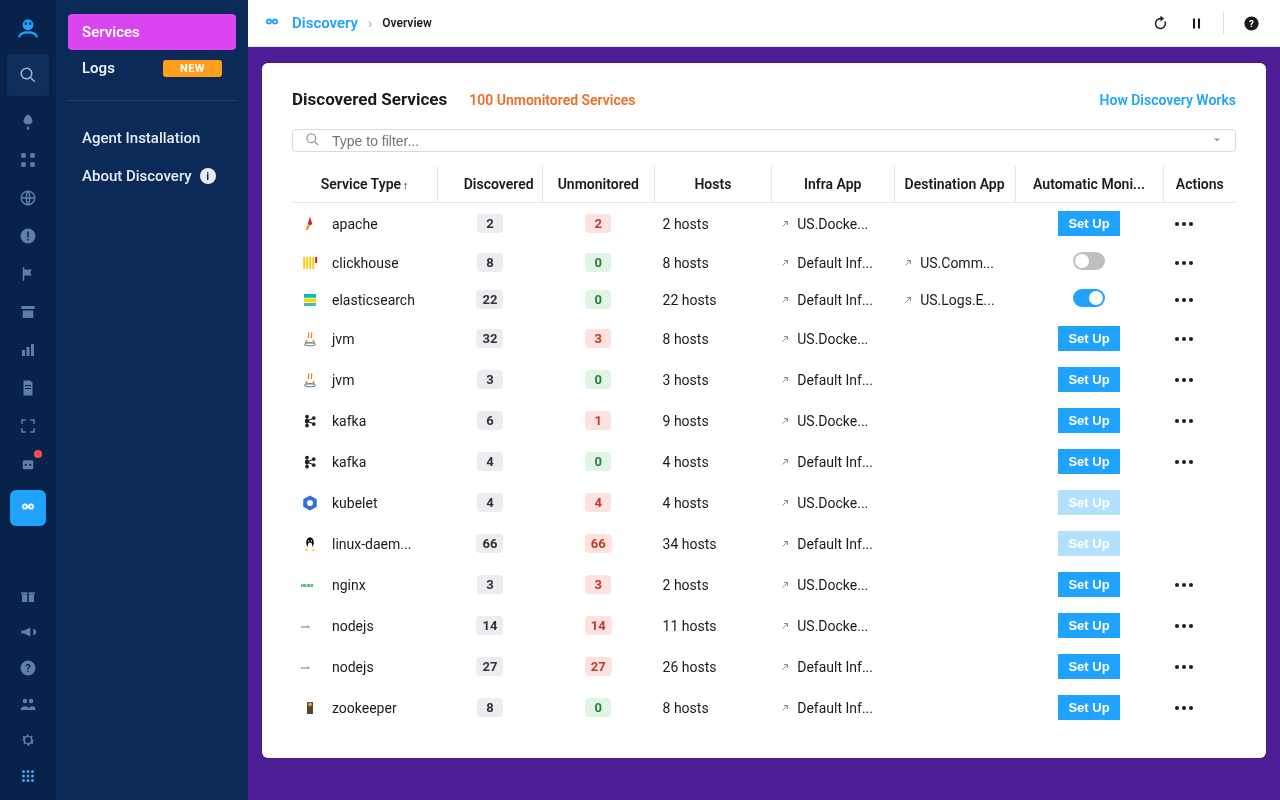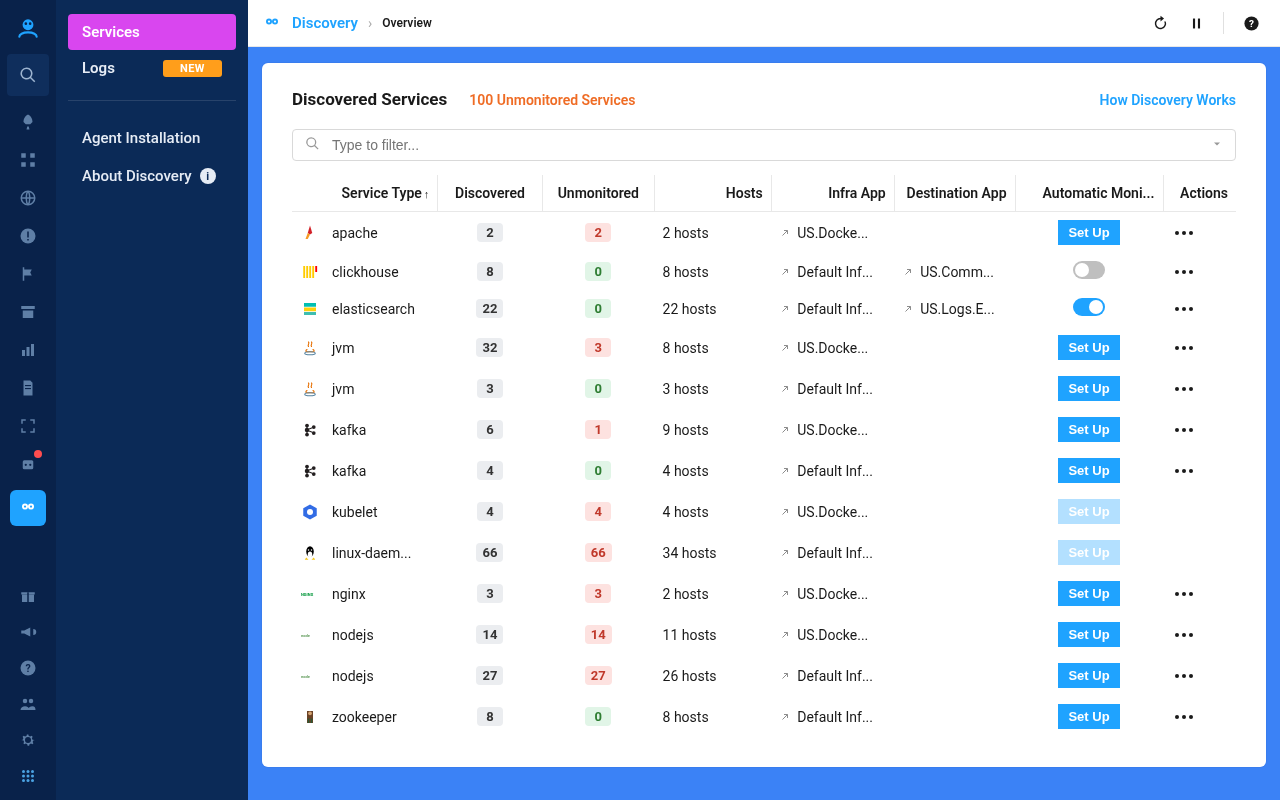--- a/index.html
+++ b/index.html
@@ -111,49 +111,49 @@
 .bc-icon svg { fill: #1fa3ff; }
 .bc-link { color: #1fa3ff; font-weight: 600; font-size: 15px; }
 .bc-sep { color: #aaa; }
 .bc-current { color: #1a1a1a; font-weight: 600; font-size: 12px; }
 .topbar-right { margin-left: auto; display: flex; align-items: center; gap: 18px; }
 .tb-icon { width: 18px; height: 18px; cursor: pointer; display: flex; align-items: center; justify-content: center; color: #1a1a1a; }
 .tb-icon svg { width: 17px; height: 17px; fill: currentColor; }
 .tb-divider { width: 1px; height: 22px; background: #e0e0e0; }
 
 .content {
-  flex: 1; background: #3b82f6; padding: 16px 14px;
+  flex: 1; background: #4c1d95; padding: 16px 14px;
   overflow: auto; min-height: 0;
 }
 .panel {
   background: #fff; border-radius: 6px; padding: 26px 30px 30px;
   box-shadow: 0 0 0 1px rgba(0,0,0,0.03);
 }
 .panel-header {
   display: flex; align-items: baseline; gap: 22px; margin-bottom: 20px;
 }
 .panel-title { font-size: 17px; font-weight: 700; color: #1a1a1a; }
 .panel-warn { color: #ef6c25; font-weight: 600; font-size: 14px; }
 .panel-link { margin-left: auto; color: #1fa3ff; font-weight: 600; font-size: 14px; cursor: pointer; }
 
 .filter-box {
-  height: 32px; border: 1px solid #d9d9d9; border-radius: 4px;
+  height: 23px; border: 1px solid #d9d9d9; border-radius: 4px;
   display: flex; align-items: center; padding: 0 12px;
   gap: 12px; color: #8c8c8c; margin-bottom: 14px;
 }
 .filter-box .f-icon svg { width: 15px; height: 15px; fill: #999; }
 .filter-box input {
   border: none; outline: none; flex: 1; font-size: 14px; color: #333;
   background: transparent;
 }
 .filter-box .chev svg { width: 12px; height: 12px; fill: #999; }
 
 table { width: 100%; border-collapse: collapse; table-layout: fixed; }
 th {
-  text-align: right; font-weight: 600; font-size: 14px; color: #1a1a1a;
+  text-align: center; font-weight: 600; font-size: 14px; color: #1a1a1a;
   padding: 10px 8px; border-bottom: 1px solid #e8e8e8;
   white-space: nowrap; overflow: hidden; text-overflow: ellipsis;
 }
 th .sort { font-size: 11px; margin-left: 2px; }
 th.sep { border-left: 1px solid #e8e8e8; }
 td {
   padding: 8px 8px; font-size: 14px; color: #1a1a1a;
   white-space: nowrap; overflow: hidden; text-overflow: ellipsis;
 }
 .svc-cell { display: flex; align-items: center; gap: 12px; }
@@ -426,21 +426,21 @@
             <col class="col-unm">
             <col class="col-hosts">
           <col class="col-infra">
             <col class="col-dest">
             <col class="col-auto">
             <col class="col-actions">
         </colgroup>
         <thead>
           <tr>
             <th><span>Service Type</span><span class="sort">↑</span></th>
-            <th class="sep" style="text-align:center">Discovered</th>
+            <th class="sep" style="text-align:right">Discovered</th>
             <th class="sep" style="text-align:center">Unmonitored</th>
             <th class="sep">Hosts</th>
             <th class="sep">Infra App</th>
             <th class="sep">Destination App</th>
             <th class="sep">Automatic Moni...</th>
             <th class="sep">Actions</th>
           </tr>
         </thead>
         <tbody id="tbody">
             <tr>

